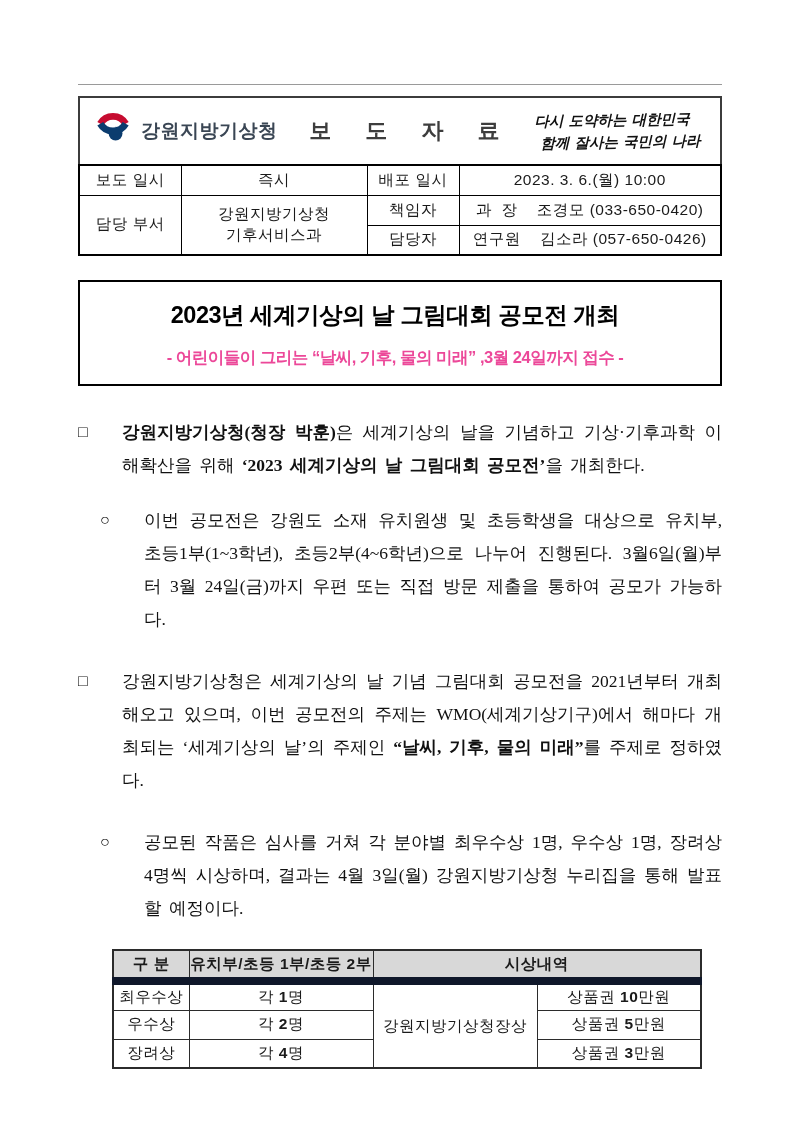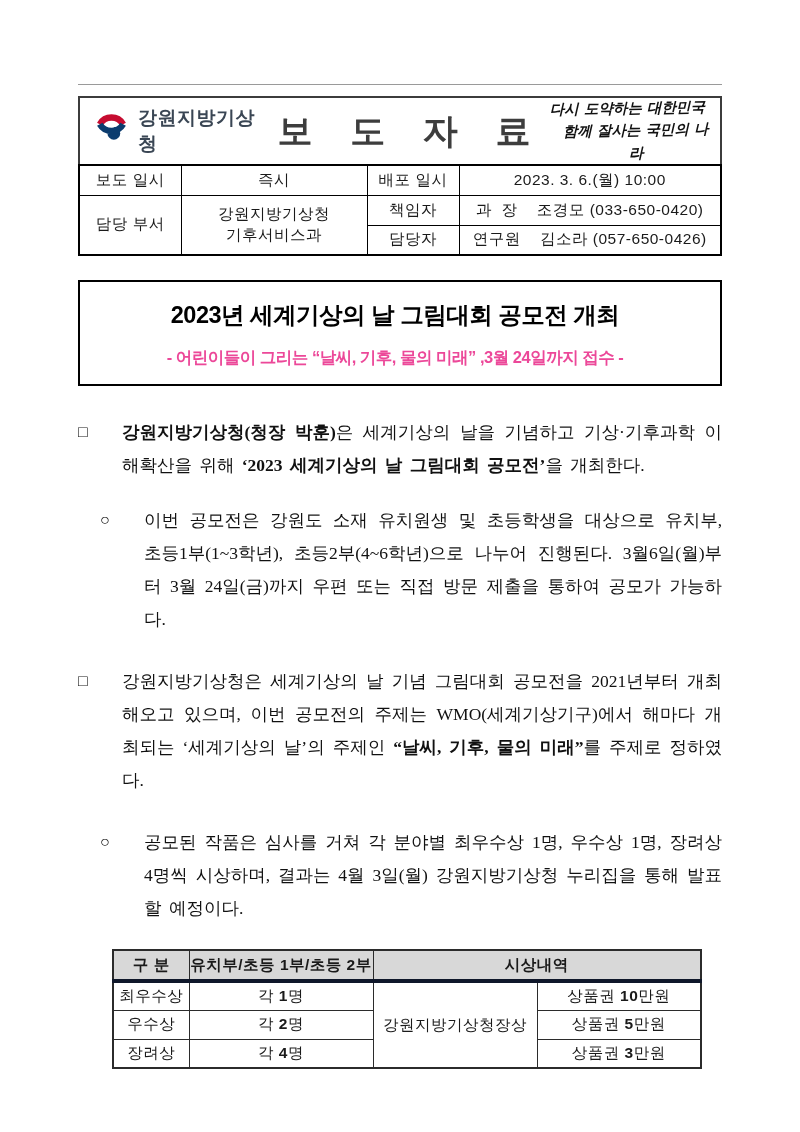--- a/index.html
+++ b/index.html
@@ -23,21 +23,21 @@
     padding:0 10px 0 14px;
   }
   .logo-wrap { display:flex; align-items:center; gap:9px; width:210px; }
   .agency-name {
     font-family:"Liberation Sans", sans-serif;
     font-size:19px; font-weight:bold; color:#3a4654; letter-spacing:0.5px;
   }
   .doctype {
     flex:1; text-align:center;
     font-family:"Liberation Sans", sans-serif;
-    font-size:35px; font-weight:900; color:#3d3d3d;
+    font-size:22px; font-weight:900; color:#3d3d3d;
     letter-spacing:14px; text-indent:14px; white-space:nowrap;
   }
   .slogan {
     width:205px; text-align:center;
     font-family:"DejaVu Serif", serif;
     font-style:italic; font-weight:bold;
     font-size:14.5px; line-height:1.55; color:#111;
     transform:rotate(-1deg);
   }
   .slogan-l2 { padding-left:16px; }
@@ -107,21 +107,21 @@
     table-layout:fixed;
   }
   .award-table td, .award-table th {
     border:1px solid #2b2b2b;
     height:29px; text-align:center; vertical-align:middle;
     letter-spacing:0.5px;
   }
   .award-table th {
     background:#d8d8d8;
     font-weight:bold; height:31px;
-    border-bottom:4px solid #0f172a;
+    border-bottom:8px solid #0f172a;
   }
   .award-table .ac1 { width:76px; }
   .award-table .ac2 { width:184px; }
   .award-table .ac3 { width:143px; }
   .award-table .ac4 { width:187px; }
 </style>
 </head>
 <body>
 
 <div class="page">

